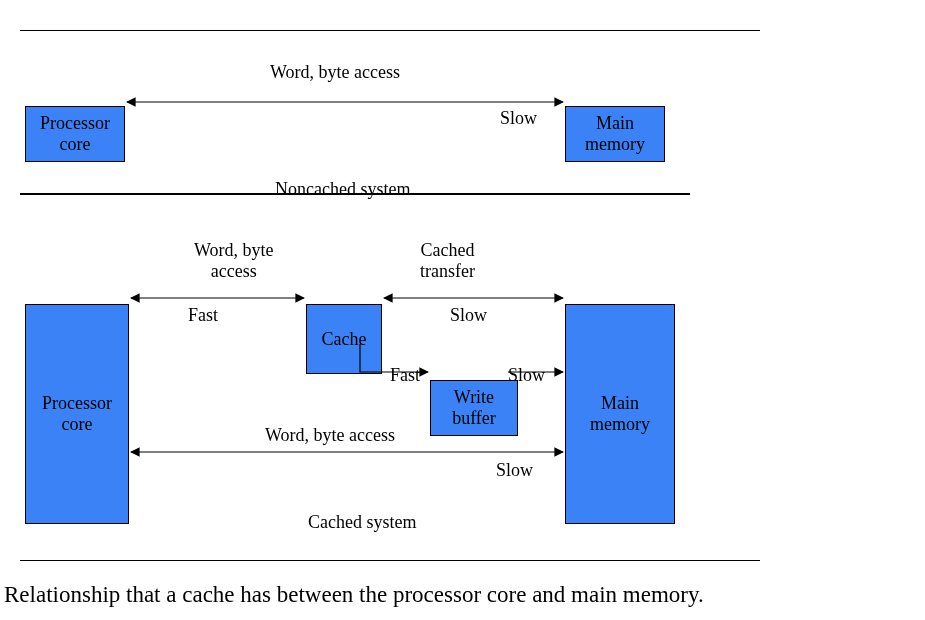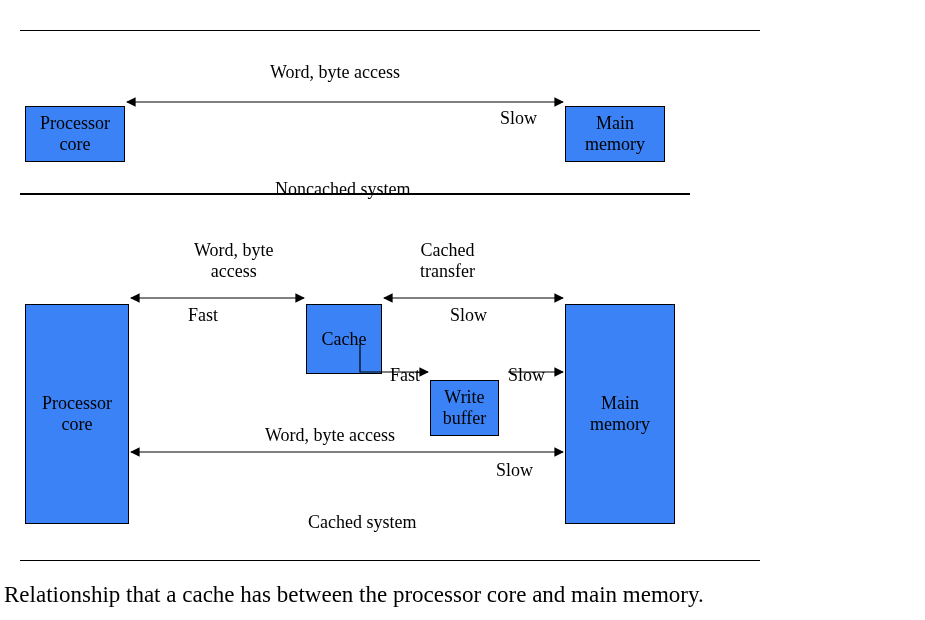--- a/index.html
+++ b/index.html
@@ -79,21 +79,21 @@
     <span>Processor
 core</span>
   </div>
   <div class="box" style="left:565px; top:272px; width:110px; height:220px;">
     <span>Main
 memory</span>
   </div>
   <div class="box" style="left:306px; top:272px; width:76px;  height:70px;">
     <span>Cache</span>
   </div>
-  <div class="box" style="left:430px; top:348px; width:69px;  height:56px;font-family:Liberation Serif, serif;">
+  <div class="box" style="left:430px; top:348px; width:88px;  height:56px;font-family:Liberation Serif, serif;">
     <span>Write
 buffer</span>
   </div>
 
   <div class="lbl" style="left:270px; top:62px;">Word, byte access</div>
   <div class="lbl" style="left:500px; top:108px;">Slow</div>
   <div class="lbl" style="left:275px; top:150px;margin-top:29px;">Noncached system</div>
 
   <div class="lbl center" style="left:158px; top:240px;margin-left:36px;">Word, byte
 access</div>

